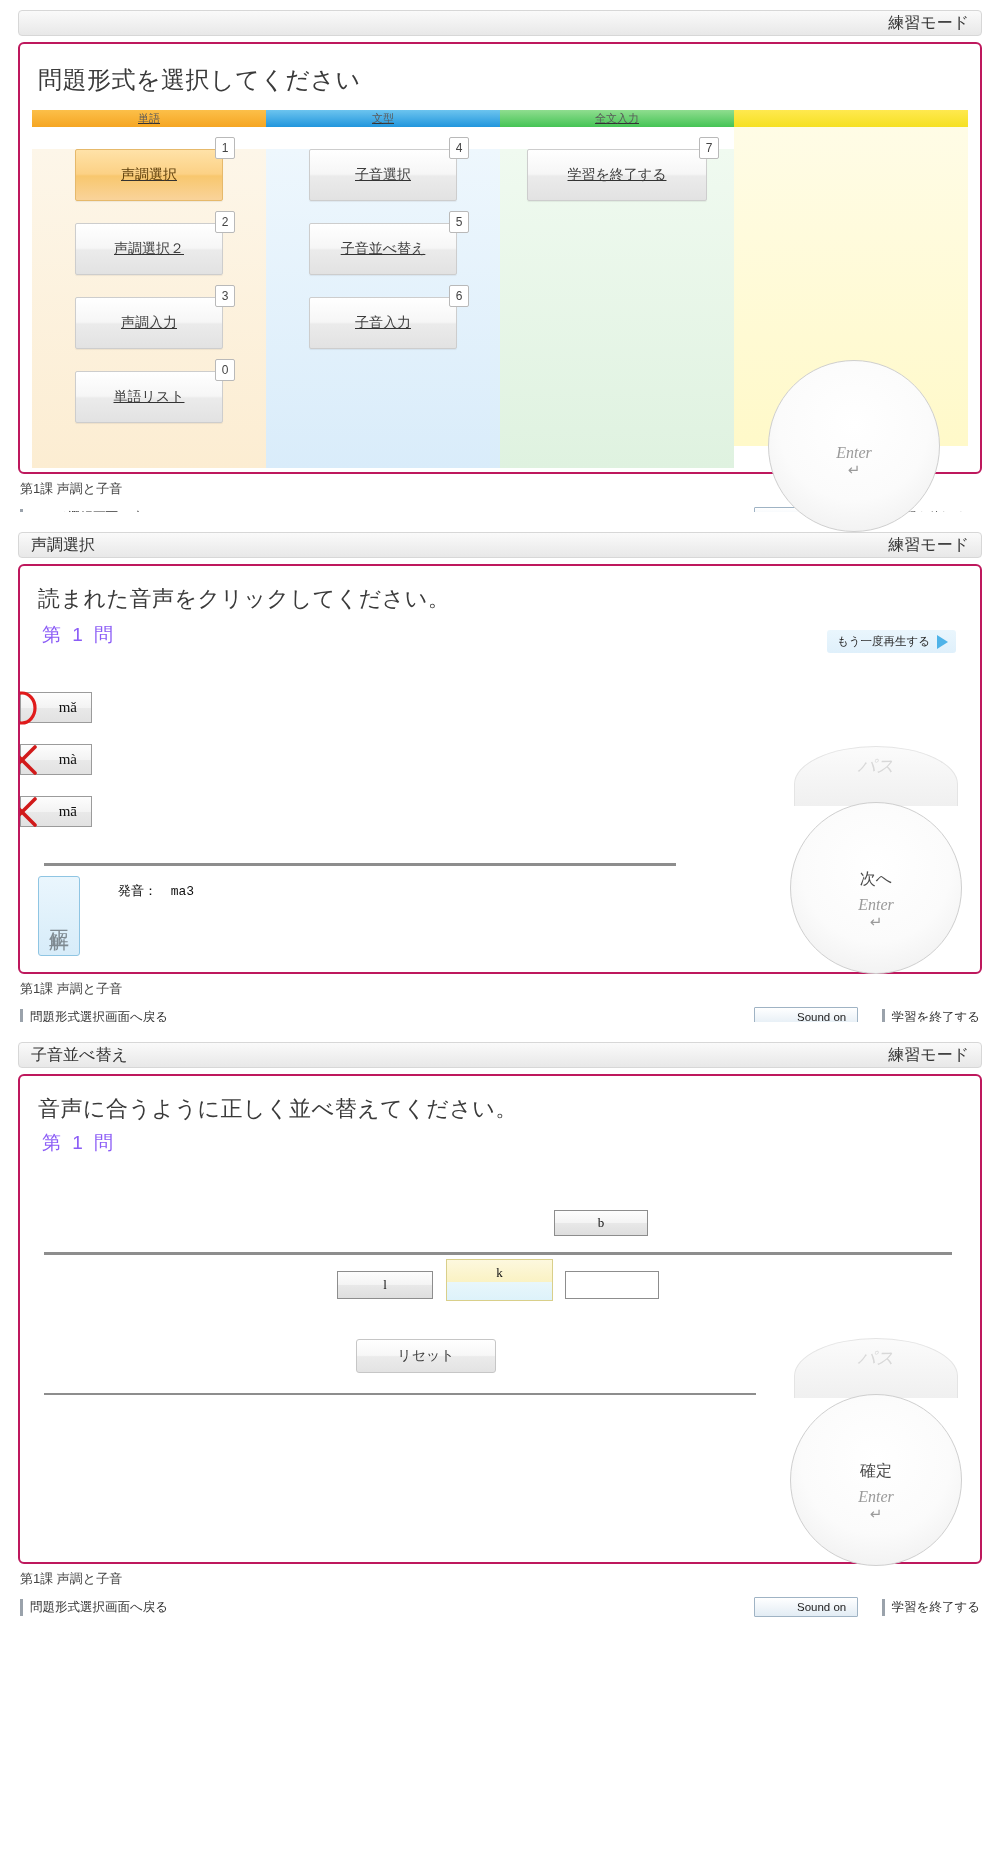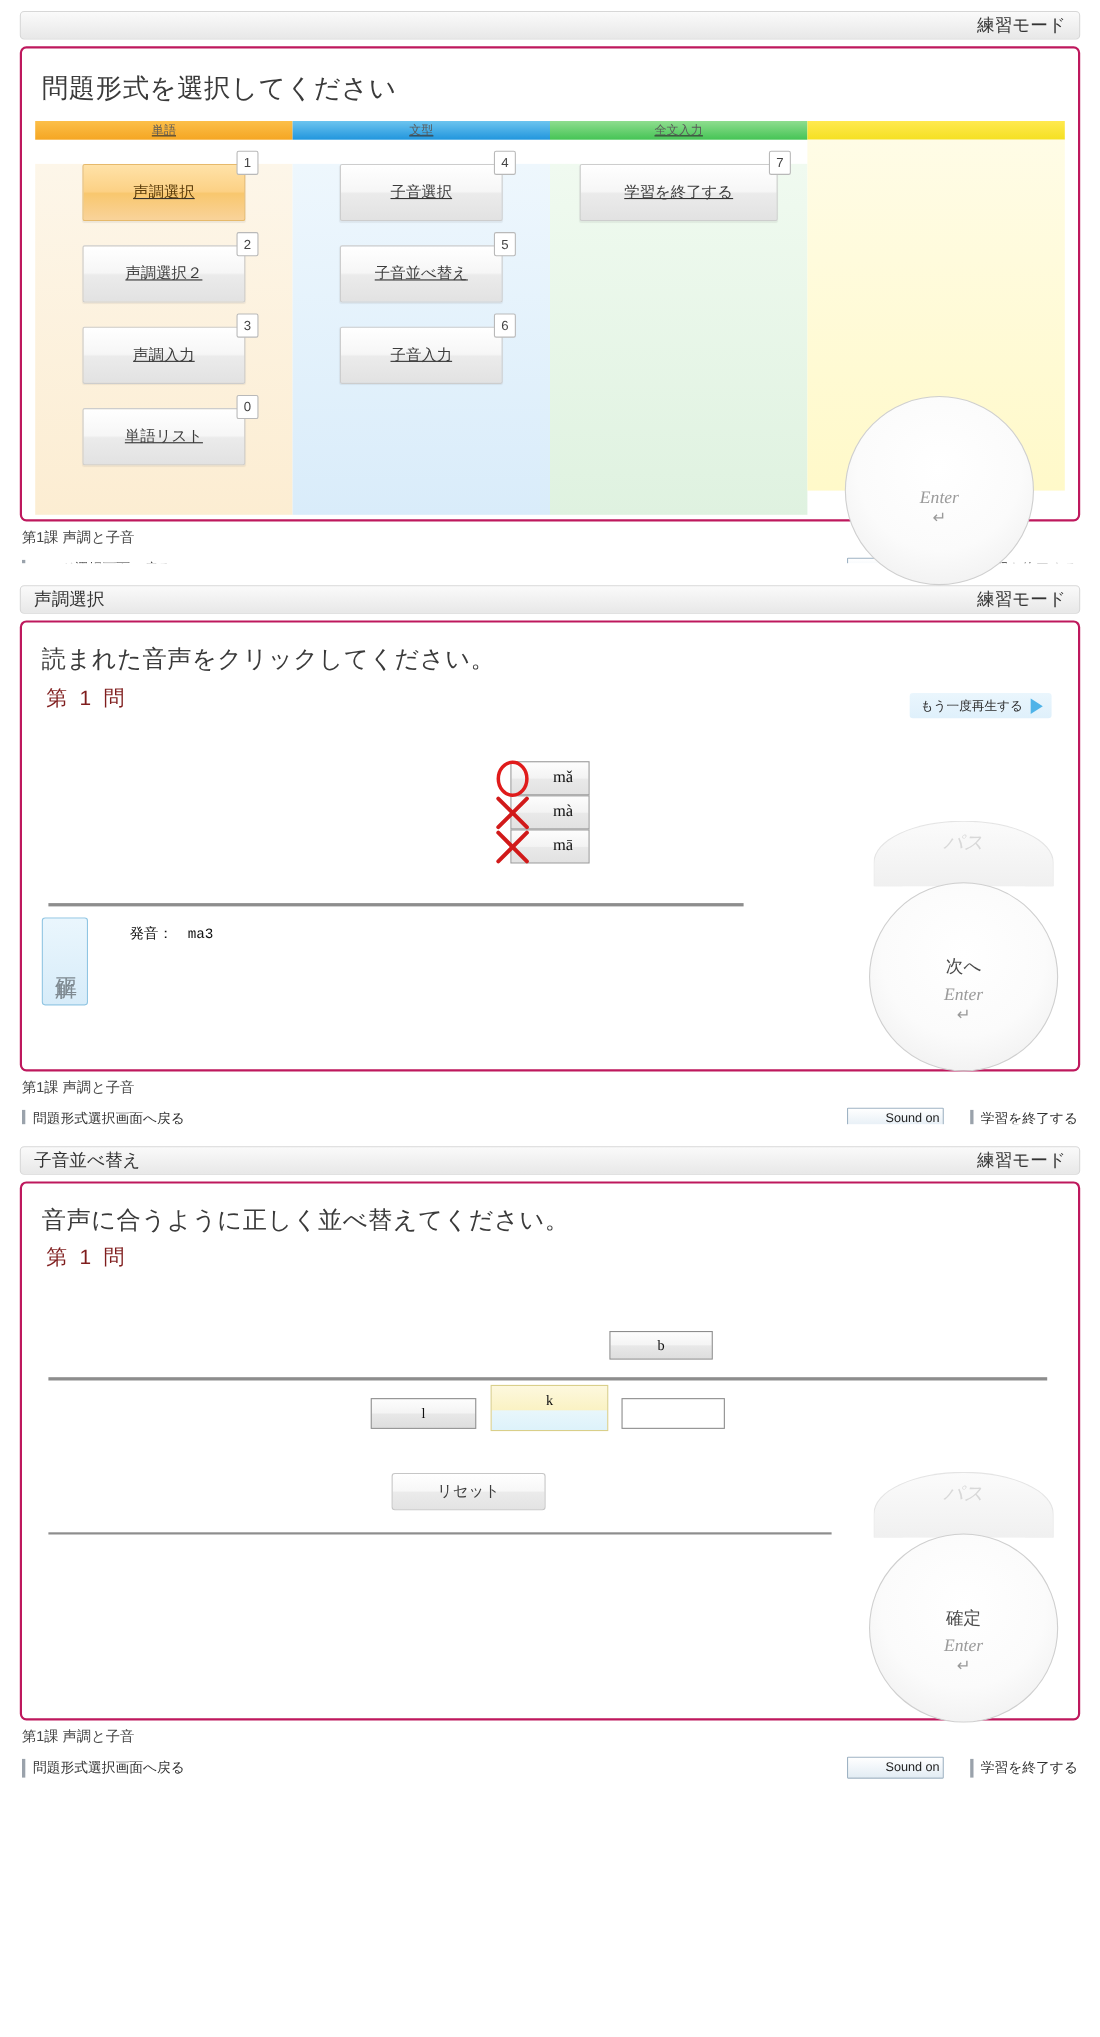--- a/index.html
+++ b/index.html
@@ -38,21 +38,21 @@
   .card-inner { position:relative; overflow:hidden; border-radius:6px; }
 
   .card-title {
     font-size:24px;
     color:#3a3a3a;
     padding:20px 0 14px 18px;
     letter-spacing:.5px;
     font-weight:400;
   }
   .card-title.small { font-size:22px; padding:18px 0 4px 18px; }
-  .qnum { font-size:19px; color:#7f1d1d; padding:4px 0 0 22px; letter-spacing:3px;}
+  .qnum { font-size:19px; color:#8b5cf6; padding:4px 0 0 22px; letter-spacing:3px;}
 
   
   .cols { display:flex; height:336px; margin:0 12px 0 12px; }
   .col { position:relative; flex:1 1 0;text-decoration:underline; }
   .col-head {
     height:17px; font-size:11px; color:#5a5a5a;
     display:flex; align-items:center; justify-content:center;
   }
   .col-body { height:319px; }
   .col.c0 .col-head { background:linear-gradient(to bottom,#fcbf49,#f5a623); }
@@ -98,21 +98,21 @@
     padding:0 20px 0 20px;
     height:30px;
   }
   .foot-link {
     font-size:12.5px; color:#333;
     border-left:3px solid #9aa2ab;
     padding-left:7px;
   }
   .spacer { flex:1 1 auto; }
   .sound-btn {
-    width:88px; height:20px;
+    width:104px; height:20px;
     border:1px solid #9fb3c4;
     background:linear-gradient(to bottom,#ffffff,#e2ecf4);
     font-size:11.5px; color:#222;
     display:flex; align-items:center; justify-content:center;
     border-radius:1px;
     padding-left:32px;
   }
   .foot-right { margin-left:24px; }
 
   
@@ -148,21 +148,21 @@
     padding:4px 8px 4px 10px;
     display:flex; align-items:center; gap:7px;
     font-size:11.5px; color:#2b2b2b;
   }
   .play-tri {
     width:0;height:0;
     border-left:11px solid #4fb3e8;
     border-top:7px solid transparent;
     border-bottom:7px solid transparent;
   }
-  .answers { margin-top:34px; display:flex; flex-direction:column; align-items:center; gap:0; }
+  .answers { margin-top:34px; display:flex; flex-direction:column; gap:21px; }
   .ans-row { position:relative; width:72px; height:31px; }
   .ans-box {
     position:absolute; left:0; top:0;
     width:72px; height:31px;
     border:1px solid #9b9b9b;
     background:linear-gradient(to bottom,#fdfdfd 0%,#f3f3f3 50%,#e9e9e9 52%,#e2e2e2 100%);
     display:flex; align-items:center; justify-content:flex-end;
     padding-right:14px;
     font-family:"Liberation Serif","DejaVu Serif",serif;
     font-size:15px; color:#111;

